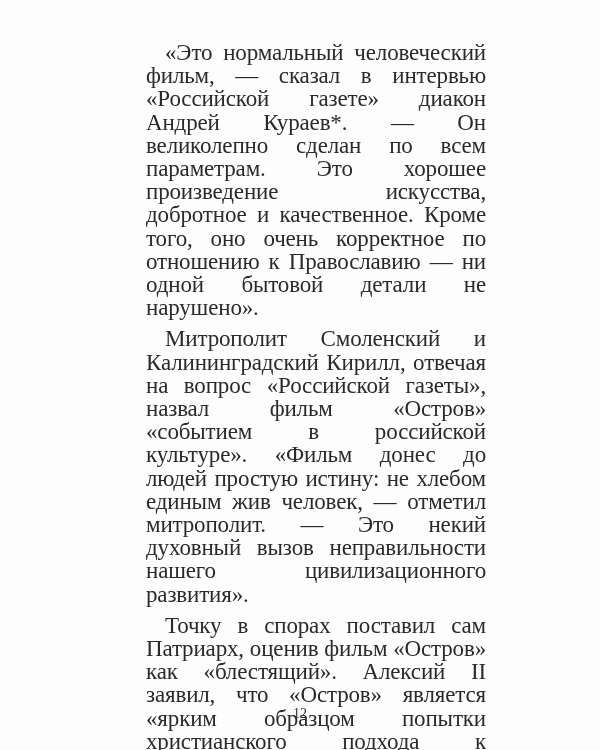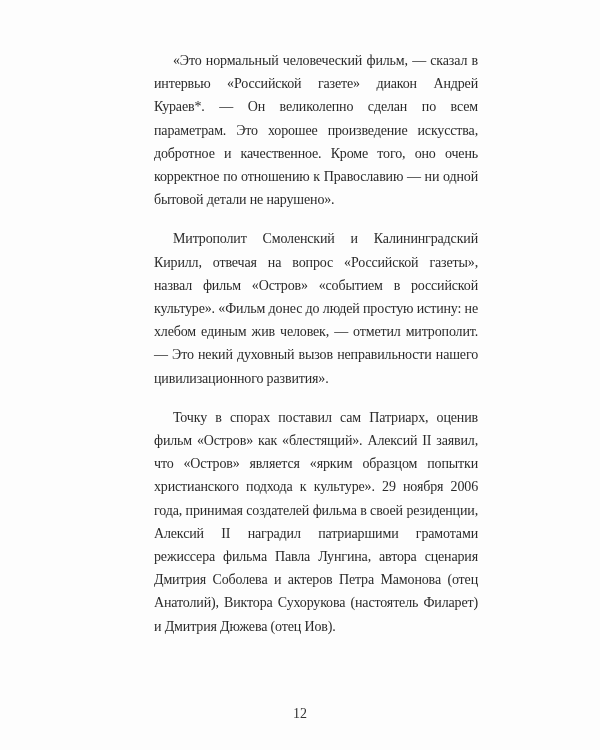--- a/index.html
+++ b/index.html
@@ -16,22 +16,22 @@
     }
     .page {
       position: absolute;
       left: 138px;
       top: 33px;
       width: 356px;
       color: #2a2a2a;
       font-family: "Liberation Serif", "DejaVu Serif", serif;
     }
     .para {
-      margin: 16px;
-      font-size: 14px;
+      margin: 8px;
+      font-size: 23px;
       line-height: 23.2px;
       text-align: justify;
       text-indent: 19px;
       hyphens: manual;
       letter-spacing: -0.15px;
     }
     .page-number {
       position: absolute;
       left: 0;
       width: 600px;

